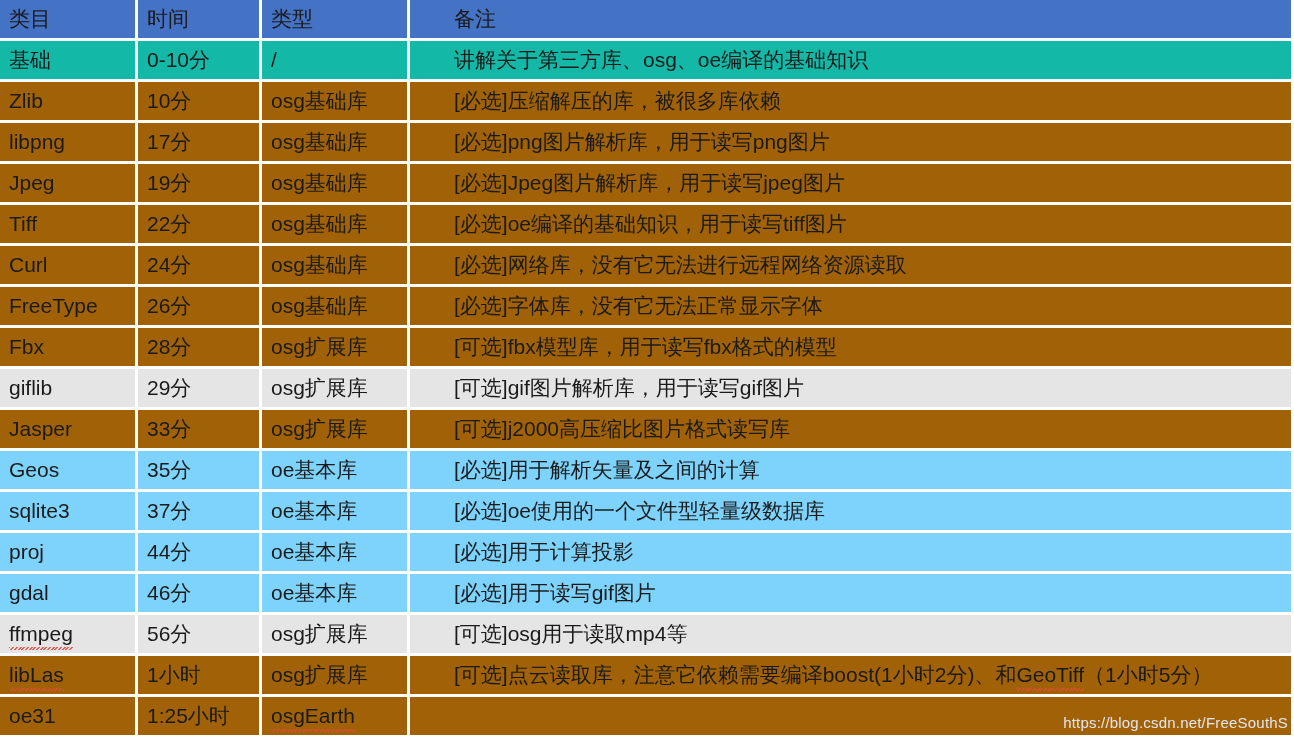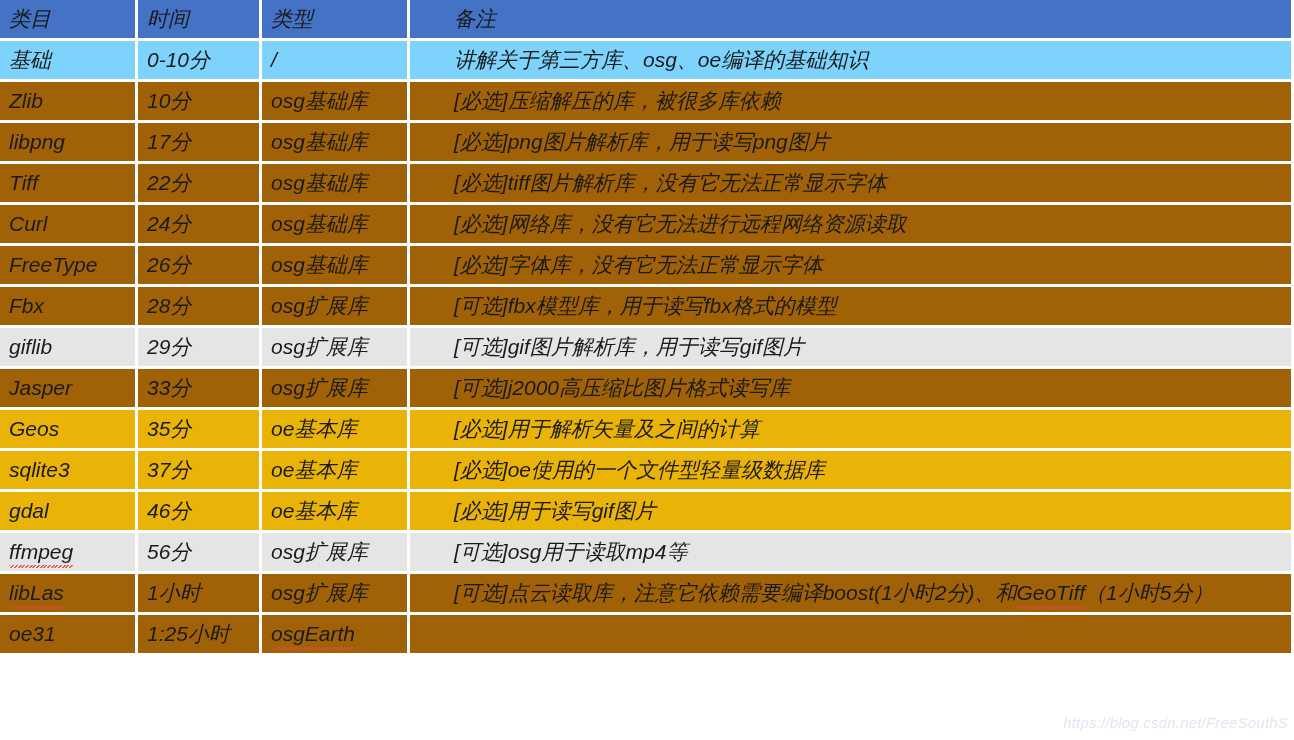--- a/index.html
+++ b/index.html
@@ -13,21 +13,20 @@
     height: 740px;
     overflow: hidden;
     font-family: "Liberation Sans", "DejaVu Sans", sans-serif;
   }
 
   #sheet {
     position: relative;
     width: 1294px;
     height: 740px;
     background: #ffffff;
-    font-style: italic;
   }
 
   table.grid {
     border-collapse: separate;
     border-spacing: 0;
     width: 1291px;
     margin: 0;
     table-layout: fixed;
   }
 
@@ -57,25 +56,25 @@
   thead th {
     background: #4472C4;
     color: #ffffff;
     height: 39px;
     line-height: 39px;
     font-size: 22px;
     border-bottom: 3px solid #ffffff;
   }
 
   
-  tr.tint-lavender   > td { background: #7dd3fc; }
+  tr.tint-lavender   > td { background: #14b8a6; }
   tr.tint-green      > td { background: #a16207; }
   tr.tint-palelav    > td { background: #a16207; }
   tr.tint-deeplav    > td { background: #e5e5e5; }
-  tr.tint-peach      > td { background: #eab308; }
+  tr.tint-peach      > td { background: #7dd3fc; }
 
   
   .sp {
     position: relative;
     display: inline-block;
     text-decoration: none;
   }
   .sp::after {
     content: "";
     position: absolute;
@@ -134,24 +133,30 @@
           <td>osg基础库</td>
           <td>[必选]压缩解压的库，被很多库依赖</td>
         </tr>
         <tr class="tint-green">
           <td>libpng</td>
           <td>17分</td>
           <td>osg基础库</td>
           <td>[必选]png图片解析库，用于读写png图片</td>
         </tr>
         <tr class="tint-green">
+          <td>Jpeg</td>
+          <td>19分</td>
+          <td>osg基础库</td>
+          <td>[必选]Jpeg图片解析库，用于读写jpeg图片</td>
+        </tr>
+        <tr class="tint-green">
           <td>Tiff</td>
           <td>22分</td>
           <td>osg基础库</td>
-          <td>[必选]tiff图片解析库，没有它无法正常显示字体</td>
+          <td>[必选]oe编译的基础知识，用于读写tiff图片</td>
         </tr>
         <tr class="tint-green">
           <td>Curl</td>
           <td>24分</td>
           <td>osg基础库</td>
           <td>[必选]网络库，没有它无法进行远程网络资源读取</td>
         </tr>
         <tr class="tint-green">
           <td>FreeType</td>
           <td>26分</td>
@@ -180,20 +185,26 @@
           <td>Geos</td>
           <td>35分</td>
           <td>oe基本库</td>
           <td>[必选]用于解析矢量及之间的计算</td>
         </tr>
         <tr class="tint-peach">
           <td>sqlite3</td>
           <td>37分</td>
           <td>oe基本库</td>
           <td>[必选]oe使用的一个文件型轻量级数据库</td>
+        </tr>
+        <tr class="tint-peach">
+          <td>proj</td>
+          <td>44分</td>
+          <td>oe基本库</td>
+          <td>[必选]用于计算投影</td>
         </tr>
         <tr class="tint-peach">
           <td>gdal</td>
           <td>46分</td>
           <td>oe基本库</td>
           <td>[必选]用于读写gif图片</td>
         </tr>
         <tr class="tint-deeplav">
           <td><span class="sp">ffmpeg</span></td>
           <td>56分</td>

